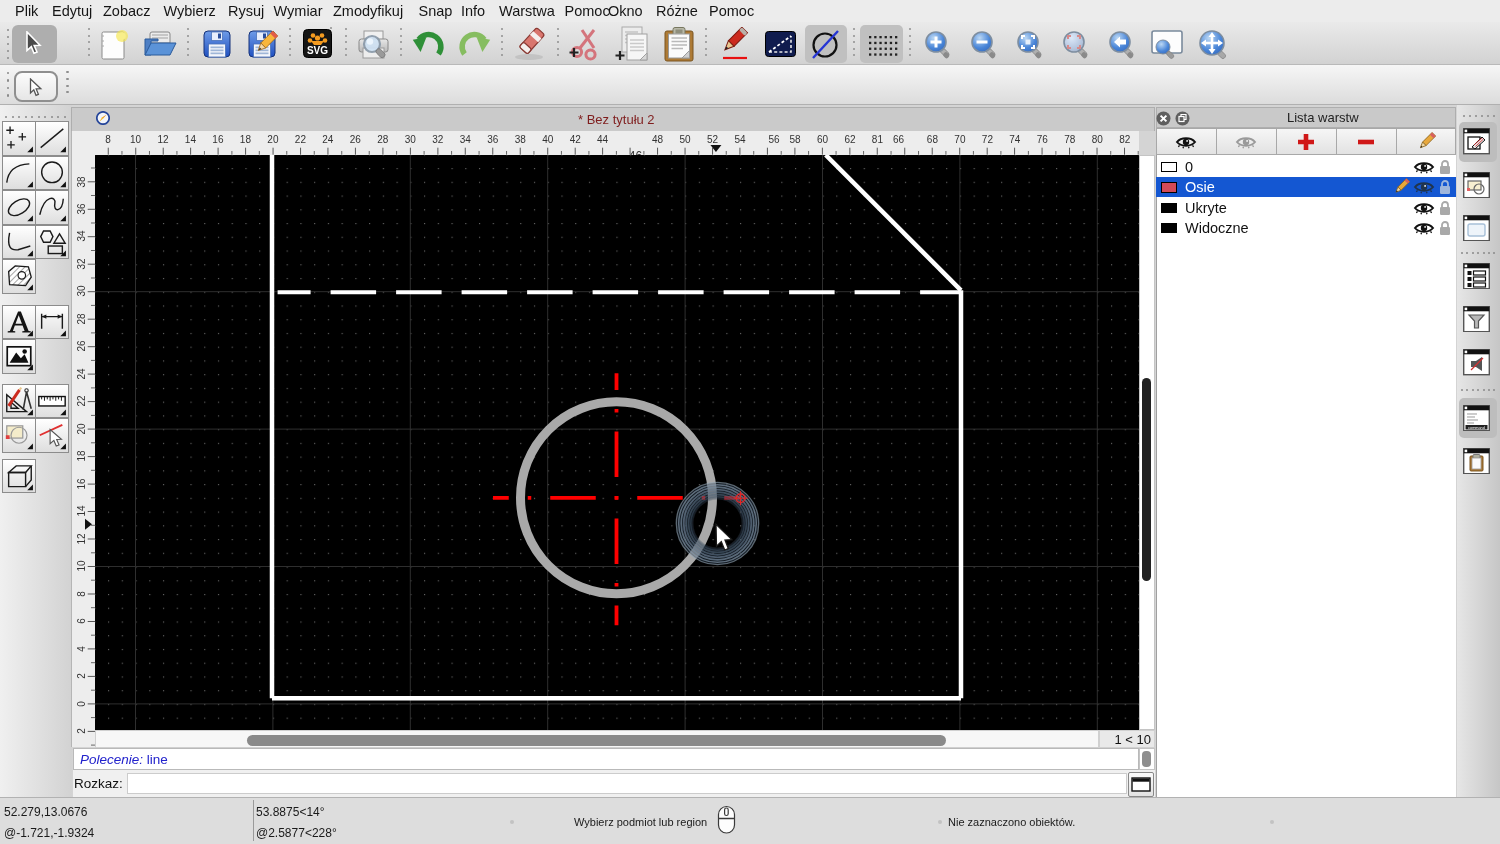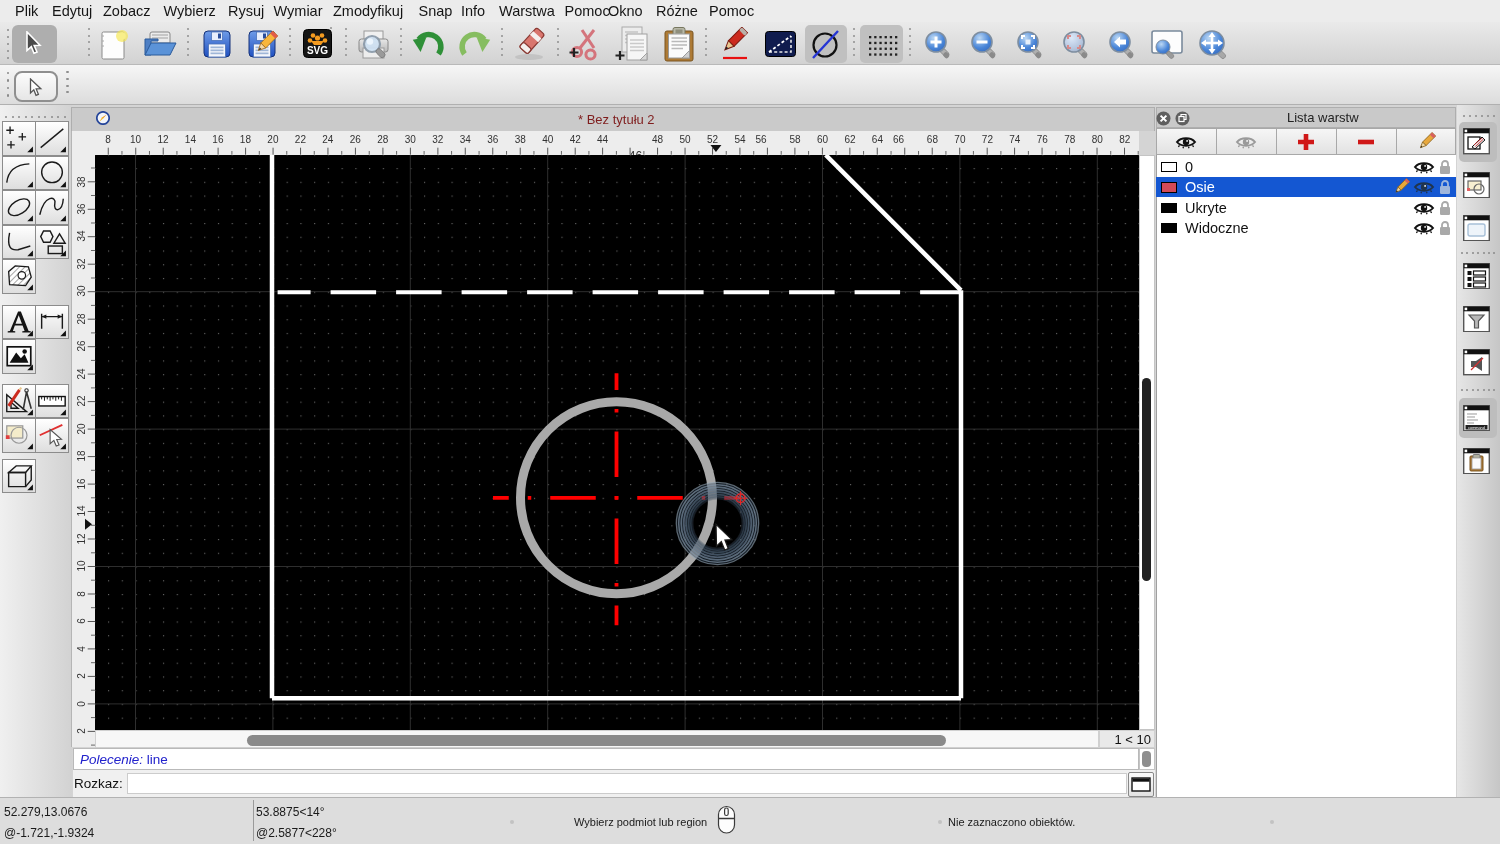--- a/index.html
+++ b/index.html
@@ -605,25 +605,25 @@
 <span class="ab" style="left:480.7px;top:133.5px;width:24px;text-align:center;font-size:10px;color:#333">36</span>
 <span class="ab" style="left:508.2px;top:133.5px;width:24px;text-align:center;font-size:10px;color:#333">38</span>
 <span class="ab" style="left:535.7px;top:133.5px;width:24px;text-align:center;font-size:10px;color:#333">40</span>
 <span class="ab" style="left:563.2px;top:133.5px;width:24px;text-align:center;font-size:10px;color:#333">42</span>
 <span class="ab" style="left:590.6px;top:133.5px;width:24px;text-align:center;font-size:10px;color:#333">44</span>
 <span class="ab" style="left:618.1px;top:149px;width:24px;text-align:right;font-size:12px;color:#333">46</span>
 <span class="ab" style="left:645.6px;top:133.5px;width:24px;text-align:center;font-size:10px;color:#333">48</span>
 <span class="ab" style="left:673.1px;top:133.5px;width:24px;text-align:center;font-size:10px;color:#333">50</span>
 <span class="ab" style="left:700.6px;top:133.5px;width:24px;text-align:center;font-size:10px;color:#333">52</span>
 <span class="ab" style="left:728.0px;top:133.5px;width:24px;text-align:center;font-size:10px;color:#333">54</span>
-<span class="ab" style="left:755.5px;top:133.5px;width:24px;text-align:left;font-size:10px;color:#333">56</span>
+<span class="ab" style="left:755.5px;top:133.5px;width:24px;text-align:right;font-size:10px;color:#333">56</span>
 <span class="ab" style="left:783.0px;top:133.5px;width:24px;text-align:center;font-size:10px;color:#333">58</span>
 <span class="ab" style="left:810.5px;top:133.5px;width:24px;text-align:center;font-size:10px;color:#333">60</span>
 <span class="ab" style="left:838.0px;top:133.5px;width:24px;text-align:center;font-size:10px;color:#333">62</span>
-<span class="ab" style="left:865.4px;top:133.5px;width:24px;text-align:center;font-size:10px;color:#333">64</span>
+<span class="ab" style="left:865.4px;top:133.5px;width:24px;text-align:center;font-size:10px;color:#333">81</span>
 <span class="ab" style="left:892.9px;top:133.5px;width:24px;font-size:10px;color:#333">66</span>
 <span class="ab" style="left:920.4px;top:133.5px;width:24px;text-align:center;font-size:10px;color:#333">68</span>
 <span class="ab" style="left:947.9px;top:133.5px;width:24px;text-align:center;font-size:10px;color:#333">70</span>
 <span class="ab" style="left:975.4px;top:133.5px;width:24px;text-align:center;font-size:10px;color:#333">72</span>
 <span class="ab" style="left:1002.8px;top:133.5px;width:24px;text-align:center;font-size:10px;color:#333">74</span>
 <span class="ab" style="left:1030.3px;top:133.5px;width:24px;text-align:center;font-size:10px;color:#333">76</span>
 <span class="ab" style="left:1057.8px;top:133.5px;width:24px;text-align:center;font-size:10px;color:#333">78</span>
 <span class="ab" style="left:1085.3px;top:133.5px;width:24px;text-align:center;font-size:10px;color:#333">80</span>
 <span class="ab" style="left:1112.8px;top:133.5px;width:24px;text-align:center;font-size:10px;color:#333">82</span>
 <div class="ab" style="left:71px;top:154.7px;width:24px;height:592.3px;background:#ededed;border-left:1px solid #b5b5b5"></div>

